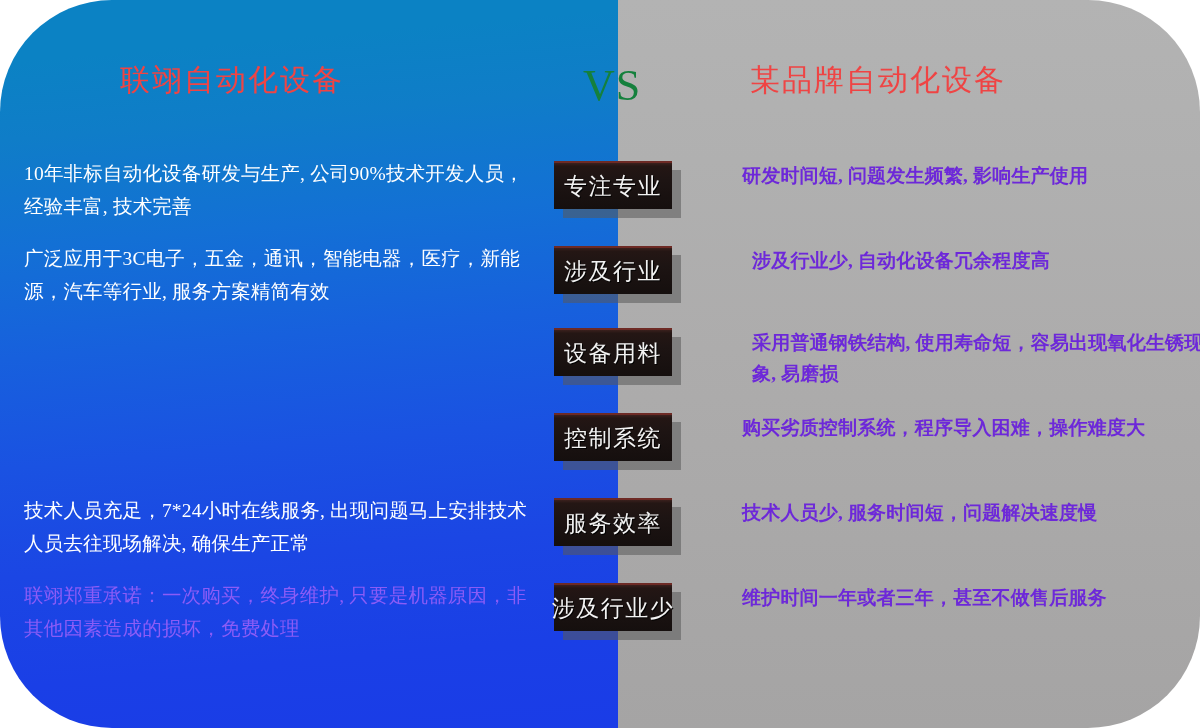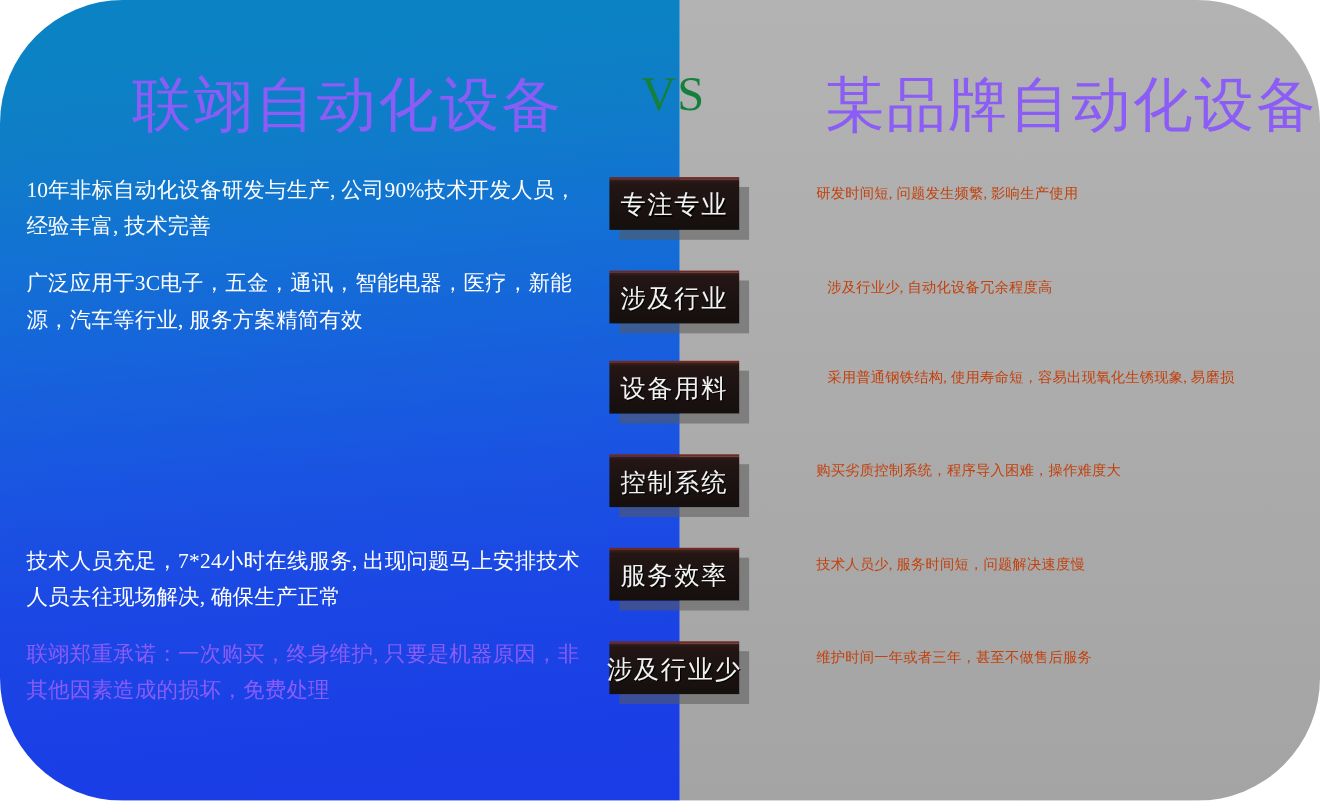--- a/index.html
+++ b/index.html
@@ -47,22 +47,22 @@
         #adacac 48%,
         #a9a8a8 74%,
         #a5a4a4 100%);
     border-top-right-radius: 112px;
     border-bottom-right-radius: 112px;
   }
 
   
   .title {
     position: absolute;
-    color: #8b5cf6;
-    font-size: 54px;
+    color: #ef4444;
+    font-size: 30px;
     letter-spacing: 2px;
     white-space: nowrap;
     font-weight: normal;
   }
   #title-left  { left: 120px; top: 60px; }
   #title-right { left: 750px; top: 60px; }
 
   #vs-label {
     position: absolute;
     left: 583px;
@@ -97,24 +97,25 @@
     line-height: 33px;
     letter-spacing: 0.2px;
   }
   .row.warn .pro { color: #8b5cf6; }
 
   .row .con {
     position: absolute;
     left: 742px;
     top: 3px;
     width: 452px;
-    color: #c2410c;
-    font-size: 13px;
+    color: #6d28d9;
+    font-size: 19px;
     line-height: 31px;
     letter-spacing: 0.2px;
+    font-weight: bold;
   }
   .row .con.indent { left: 752px; }
 
   
   .badge {
     position: absolute;
     left: 554px;
     top: 4px;
     width: 118px;
     height: 48px;

